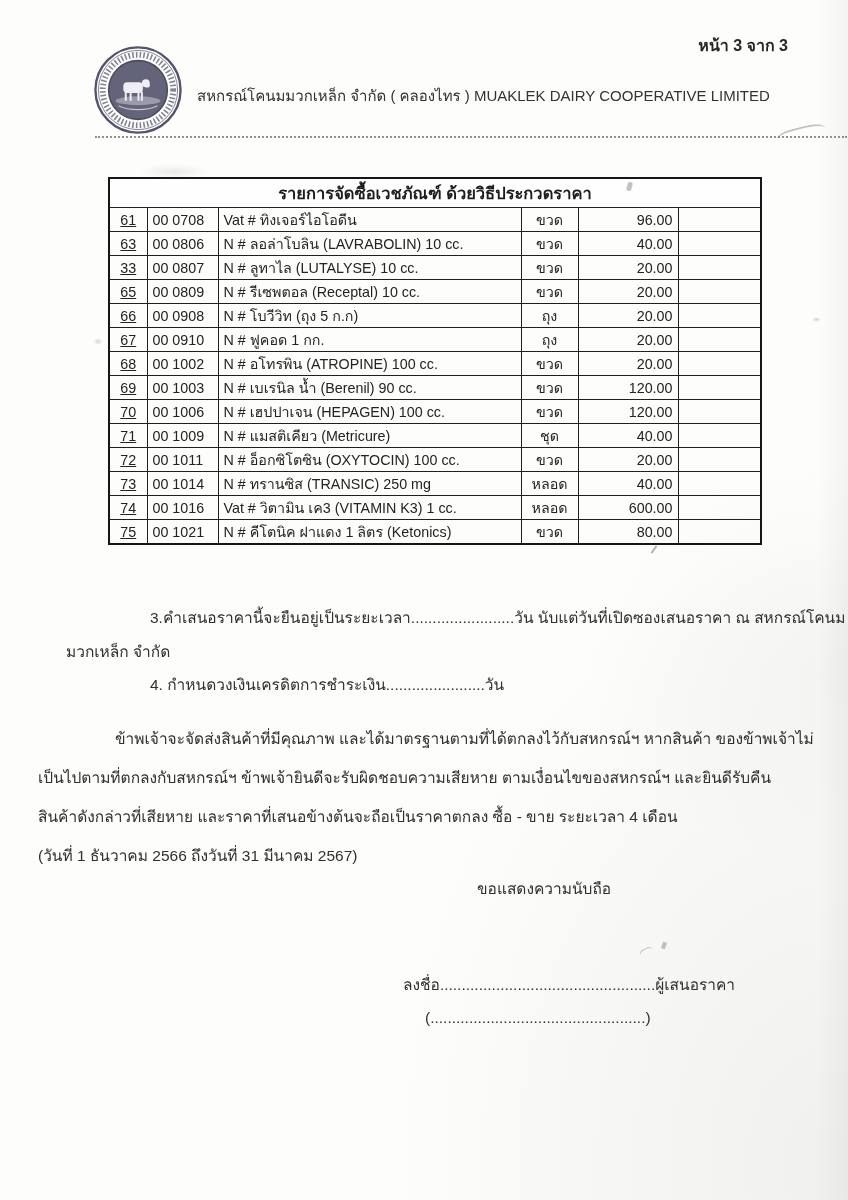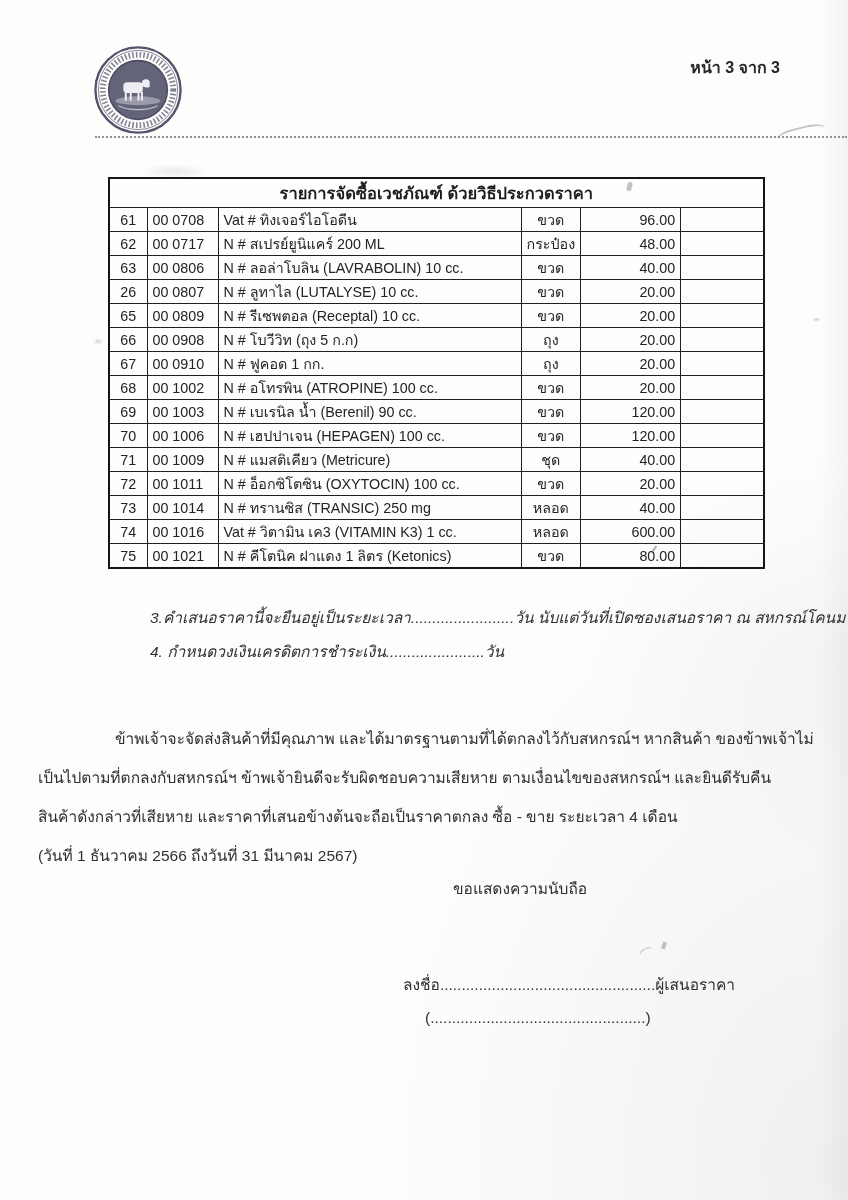--- a/index.html
+++ b/index.html
@@ -6,43 +6,43 @@
   body{background:#fbfbfa;font-family:"Liberation Sans","DejaVu Sans",sans-serif;}
   .page{
     position:relative;width:848px;height:1200px;overflow:hidden;color:#2e2e2e;
     background:
       radial-gradient(ellipse at 98% 97%, rgba(150,150,150,0.13), transparent 38%),
       radial-gradient(ellipse at 100% 55%, rgba(160,160,160,0.08), transparent 22%),
       linear-gradient(to left, rgba(160,160,160,0.10), transparent 30px),
       #fdfdfc;
   }
   
-  .page-indicator{position:absolute;top:33px;right:68px;font-size:16px;font-weight:600;color:#262626;margin-top:22px;}
+  .page-indicator{position:absolute;top:33px;right:60px;font-size:16px;font-weight:600;color:#262626;}
   .doc-ref{position:absolute;top:60px;right:60px;font-size:14px;color:#3a3a3a;}
   .org-name{position:absolute;top:84px;left:197px;font-size:15px;color:#333;}
   .org-address{position:absolute;top:110px;left:222px;font-size:15px;color:#333;}
   .seal{position:absolute;top:45px;left:93px;opacity:.88;}
   .divider{position:absolute;top:136px;left:95px;width:752px;border-top:2px dotted #6e6e6e;opacity:.75;}
   
   table.doc{position:absolute;left:108px;top:177px;border-collapse:collapse;border:2px solid #161616;table-layout:fixed;}
   table.doc th, table.doc td{border:1.4px solid #1f1f1f;vertical-align:middle;overflow:hidden;white-space:nowrap;}
   .title-cell{background:#fefefe;font-size:16.5px;font-weight:700;height:26px;text-align:center;color:#1d1d1d;}
   tr.head-row th{background:#d8d8d5;font-size:15px;font-weight:700;height:38px;line-height:1.15;text-align:center;color:#1d1d1d;padding:0 2px;white-space:normal;}
   table.doc td{height:23px;font-size:14.3px;color:#232323;padding:0 5px;}
-  td.c0{text-align:center;}
+  td.c0{text-align:center;text-decoration:underline;}
   td.c1{text-align:left;padding-left:7px;}
   td.c2{text-align:left;padding-left:7px;}
   td.c3{text-align:center;padding:0 1px;}
   td.c4{text-align:right;padding-right:20px;}
   
-  .terms{position:absolute;left:66px;top:601px;width:760px;font-size:15.5px;line-height:33.5px;white-space:nowrap;color:#303030;font-style:italic;}
+  .terms{position:absolute;left:66px;top:601px;width:760px;font-size:15.5px;line-height:33.5px;white-space:nowrap;color:#303030;}
   .terms .indent{padding-left:84px;}
   .bodypara{position:absolute;left:38px;top:719px;width:790px;font-size:15.5px;line-height:39px;white-space:nowrap;color:#303030;}
   .bodypara .first{padding-left:77px;}
-  .closing{position:absolute;left:453px;top:876px;font-size:15.5px;color:#303030;}
+  .closing{position:absolute;left:477px;top:876px;font-size:15.5px;color:#303030;}
   .sig{position:absolute;left:403px;top:968px;font-size:15.5px;line-height:33px;white-space:nowrap;color:#303030;}
   .sig .paren{padding-left:22px;}
   
   .art{position:absolute;pointer-events:none;}
   .sq1{left:776px;top:127px;width:50px;height:12px;border-top:2px solid rgba(110,110,110,.40);border-radius:50%/9px;transform:rotate(-14deg);}
   .sm1{left:138px;top:164px;width:72px;height:15px;background:radial-gradient(ellipse,rgba(120,120,120,.14),transparent 70%);}
   .sp1{left:627px;top:182px;width:5px;height:9px;background:rgba(100,100,100,.38);transform:rotate(15deg);border-radius:2px;}
   .sp2{left:653px;top:545px;width:2px;height:9px;background:rgba(110,110,110,.5);transform:rotate(35deg);}
   .sp3{left:640px;top:948px;width:14px;height:10px;border-top:1.5px solid rgba(105,105,105,.45);transform:rotate(-28deg);border-radius:40%;}
   .sp4{left:662px;top:942px;width:4px;height:7px;background:rgba(110,110,110,.4);transform:rotate(20deg);}
@@ -68,20 +68,21 @@
       <circle cx="8" cy="-7" r="4"></circle>
       <rect x="6.5" y="-6" width="5.5" height="3.5" rx="1.5"></rect>
       <rect x="-13.5" y="2" width="2" height="9"></rect>
       <rect x="-8.5" y="2" width="2" height="9"></rect>
       <rect x="-0.5" y="2" width="2" height="9"></rect>
       <rect x="3" y="2" width="2" height="9"></rect>
     </g>
     <path d="M -20,16 q 8,4 20,4 q 12,0 20,-4" fill="none" stroke="#ededf4" stroke-width="1.2" opacity="0.7"></path>
   </svg>
 
+  <div class="org-name">สหกรณ์โคนมมวกเหล็ก  จำกัด ( คลองไทร ) MUAKLEK DAIRY COOPERATIVE LIMITED</div>
   <div class="divider"></div>
 
   <table class="doc">
     <colgroup>
       <col style="width:38px">
         <col style="width:71px">
         <col style="width:303px">
       <col style="width:57px">
         <col style="width:100px">
         <col style="width:83px">
@@ -94,37 +95,29 @@
     <tbody>
         <tr>
           <td class="c0">61</td>
           <td class="c1">00 0708</td>
           <td class="c2">Vat # ทิงเจอร์ไอโอดีน</td>
           <td class="c3">ขวด</td>
           <td class="c4">96.00</td>
           <td class="c5"></td>
         </tr>
         <tr>
-          <td class="c0">62</td>
-          <td class="c1">00 0717</td>
-          <td class="c2">N # สเปรย์ยูนิแคร์ 200 ML</td>
-          <td class="c3">กระป๋อง</td>
-          <td class="c4">48.00</td>
-          <td class="c5"></td>
-        </tr>
-        <tr>
           <td class="c0">63</td>
           <td class="c1">00 0806</td>
           <td class="c2">N # ลอล่าโบลิน (LAVRABOLIN) 10 cc.</td>
           <td class="c3">ขวด</td>
           <td class="c4">40.00</td>
           <td class="c5"></td>
         </tr>
         <tr>
-          <td class="c0">26</td>
+          <td class="c0">33</td>
           <td class="c1">00 0807</td>
           <td class="c2">N # ลูทาไล (LUTALYSE) 10 cc.</td>
           <td class="c3">ขวด</td>
           <td class="c4">20.00</td>
           <td class="c5"></td>
         </tr>
         <tr>
           <td class="c0">65</td>
           <td class="c1">00 0809</td>
           <td class="c2">N # รีเซพตอล (Receptal) 10 cc.</td>
@@ -210,20 +203,21 @@
           <td class="c2">N # คีโตนิค ฝาแดง 1 ลิตร (Ketonics)</td>
           <td class="c3">ขวด</td>
           <td class="c4">80.00</td>
           <td class="c5"></td>
         </tr>
       </tbody>
   </table>
 
   <div class="terms">
     <div class="indent">3.คำเสนอราคานี้จะยืนอยู่เป็นระยะเวลา........................วัน นับแต่วันที่เปิดซองเสนอราคา ณ สหกรณ์โคนม</div>
+    <div>มวกเหล็ก จำกัด</div>
     <div class="indent">4. กำหนดวงเงินเครดิตการชำระเงิน.......................วัน</div>
   </div>
 
   <div class="bodypara">
     <div class="first">ข้าพเจ้าจะจัดส่งสินค้าที่มีคุณภาพ และได้มาตรฐานตามที่ได้ตกลงไว้กับสหกรณ์ฯ หากสินค้า ของข้าพเจ้าไม่</div>
     <div>เป็นไปตามที่ตกลงกับสหกรณ์ฯ  ข้าพเจ้ายินดีจะรับผิดชอบความเสียหาย ตามเงื่อนไขของสหกรณ์ฯ และยินดีรับคืน</div>
     <div>สินค้าดังกล่าวที่เสียหาย  และราคาที่เสนอข้างต้นจะถือเป็นราคาตกลง ซื้อ - ขาย  ระยะเวลา 4 เดือน</div>
     <div>(วันที่ 1 ธันวาคม 2566 ถึงวันที่ 31 มีนาคม 2567)</div>
   </div>
 

